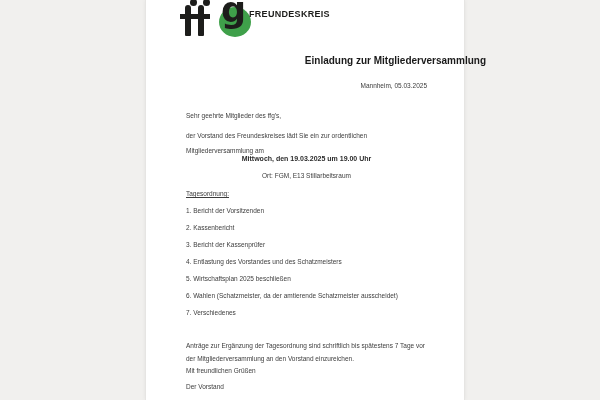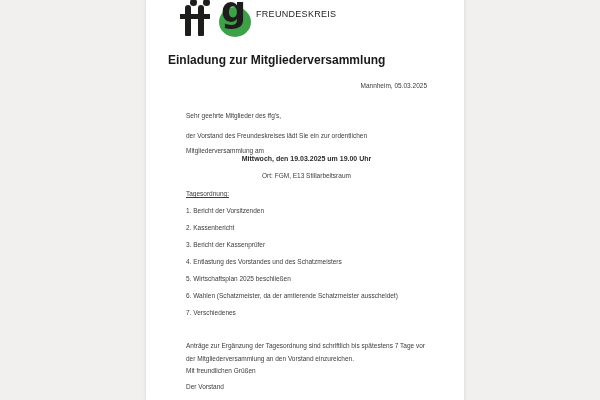--- a/index.html
+++ b/index.html
@@ -35,30 +35,30 @@
   .logo-mark .stem.s2{left:19px;}
   .logo-mark .crossbar{position:absolute;left:1px;top:14px;width:30px;height:5px;background:var(--ink);}
   .logo-mark .g-circle{position:absolute;left:40px;top:7px;width:32px;height:30px;border-radius:50%;background:var(--logo-green);}
   .logo-mark .g-letter{
     position:absolute;left:42px;top:-7px;
     font-family:"DejaVu Sans",sans-serif;font-weight:bold;
     font-size:35px;color:var(--ink);line-height:1;
   }
   
   .logo-name{
-    position:absolute;left:110px;top:8px;
-    font-size:9px;font-weight:normal;color:var(--ink);
+    position:absolute;left:103px;top:8px;
+    font-size:9px;font-weight:bold;color:var(--ink);
     line-height:12px;letter-spacing:0.3px;white-space:nowrap;
   }
   
   .txt{position:absolute;color:var(--body-text);font-size:6.5px;line-height:9px;}
   .title{
-    left:0;right:0;top:54px;text-align:left;
+    left:0;right:0;top:54px;text-align:right;
     transform:translateX(22px);
-    font-size:12px;font-weight:bold;color:#1a1a1a;line-height:13px;
+    font-size:10px;font-weight:bold;color:#1a1a1a;line-height:13px;
   }
   .dateline{right:37px;top:81px;}
   .salutation{left:40px;top:111px;}
   .intro{left:40px;top:128px;line-height:15px;white-space:pre-line;}
   .event-datetime{left:40px;right:37px;top:154px;text-align:center;font-weight:bold;font-size:7px;color:#2b2b2b;}
   .event-location{left:40px;right:37px;top:171px;text-align:center;}
   .agenda-heading{left:40px;top:189px;text-decoration:underline;}
   .agenda-list{left:40px;right:20px;top:206px;}
   .agenda-item{display:block;line-height:10px;margin-bottom:7px;font-size:6.5px;color:var(--body-text);}
   .note{left:40px;right:30px;top:340px;line-height:12.5px;white-space:pre-line;}

